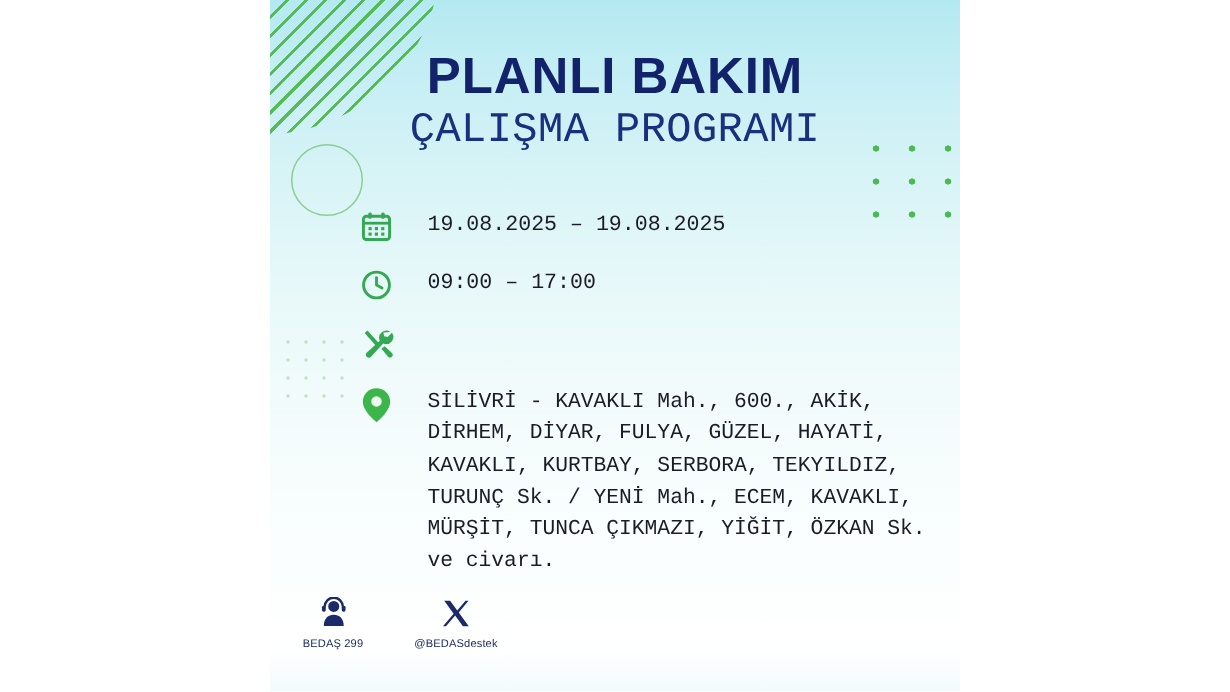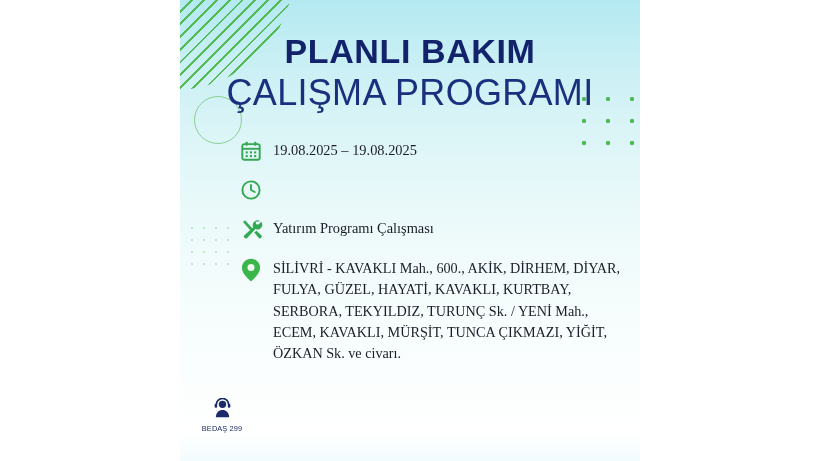--- a/index.html
+++ b/index.html
@@ -58,34 +58,35 @@
     opacity:.95;
   }
 
   
   .titles{position:absolute;left:0;top:34px;width:460px;text-align:center;}
   .title-main{
     font-size:34px;font-weight:bold;color:#12236b;
     letter-spacing:.6px;line-height:1.04;margin:0;
   }
   .title-sub{
-    font-size:36px;font-weight:normal;color:#18307d;
-    letter-spacing:.3px;line-height:1.1;margin:4px 0 0 0;
+    font-size:28px;font-weight:normal;color:#18307d;
+    letter-spacing:.3px;line-height:1.1;margin:4px 0 0 0;font-family:Liberation Mono, monospace;
   }
 
   
   .info{position:absolute;left:58px;top:138px;width:390px;}
   .row{display:flex;align-items:flex-start;margin-bottom:13px;}
   .row .ico{
     width:26px;min-width:26px;height:26px;margin-right:9px;
     display:flex;align-items:center;justify-content:center;
   }
   .row .txt{
     font-size:14.4px;color:#1c1c28;line-height:1.32;padding-top:3px;
-    font-family:Liberation Serif, serif;
+    font-family:Liberation Mono, monospace;
+    margin-left:12px;
   }
   .row.address{margin-top:2px;justify-content:center;}
   .row.address .txt{line-height:1.5;font-size:14.2px;}
   .row.address .ico{padding-top:2px;}
 
   
   .footer{position:absolute;left:0;bottom:14px;width:460px;height:52px;}
   .contacts{position:absolute;left:14px;top:0;display:flex;gap:26px;}
   .contact{width:56px;text-align:center;}
   .contact .cico{height:24px;display:flex;align-items:flex-end;justify-content:center;}
@@ -139,31 +140,31 @@
         <span class="txt">19.08.2025 – 19.08.2025</span>
       </div>
 
       <div class="row">
         <span class="ico">
           <svg width="22" height="22" viewBox="0 0 24 24">
             <circle cx="12" cy="12" r="9.4" fill="none" stroke="#34a853" stroke-width="2.1"></circle>
             <path d="M12 6.6 L12 12 L16 14.2" fill="none" stroke="#34a853" stroke-width="2.1" stroke-linecap="round" stroke-linejoin="round"></path>
           </svg>
         </span>
+        <span class="txt">09:00 – 17:00</span>
       </div>
 
       <div class="row">
         <span class="ico">
           <svg width="23" height="23" viewBox="0 0 24 24">
             <path d="M3.2 4.2 L5.2 2.4 L14.6 12.8 L12.6 14.8 Z" fill="#34a853"></path>
             <path d="M14.9 15.2 L19.4 20.6 a1.9 1.9 0 0 0 2.8 -2.6 L17.2 13.4 Z" fill="#34a853"></path>
             <path d="M21.2 3.4 a5 5 0 0 0 -7.4 6.2 l-9.2 8.3 a2.1 2.1 0 0 0 2.9 3 l8.6 -9.4 a5 5 0 0 0 6.1 -7.5 l-2.9 2.9 -2.5 -0.5 -0.5 -2.5 Z" fill="#34a853"></path>
           </svg>
         </span>
-        <span class="txt">Yatırım Programı Çalışması</span>
       </div>
 
       <div class="row address">
         <span class="ico">
           <svg width="20" height="24" viewBox="0 0 20 24">
             <path d="M10 0.8 C4.9 0.8 0.9 4.8 0.9 9.8 C0.9 16.4 10 23.4 10 23.4 C10 23.4 19.1 16.4 19.1 9.8 C19.1 4.8 15.1 0.8 10 0.8 Z" fill="#3cb54a"></path>
             <circle cx="10" cy="9.6" r="3.5" fill="#eefaf0"></circle>
           </svg>
         </span>
         <span class="txt">SİLİVRİ - KAVAKLI Mah., 600., AKİK, DİRHEM, DİYAR, FULYA, GÜZEL, HAYATİ, KAVAKLI, KURTBAY, SERBORA, TEKYILDIZ, TURUNÇ Sk. / YENİ Mah., ECEM, KAVAKLI, MÜRŞİT, TUNCA ÇIKMAZI, YİĞİT, ÖZKAN Sk. ve civarı.</span>
@@ -182,20 +183,28 @@
               <path d="M4.4 22 C4.4 16.6 7.8 13.6 12 13.6 C16.2 13.6 19.6 16.6 19.6 22 Z" fill="#1b2a68"></path>
               <path d="M5.1 7.4 a6.9 6.9 0 0 1 13.8 0" fill="none" stroke="#1b2a68" stroke-width="1.9"></path>
               <rect x="3.0" y="6.6" width="2.9" height="4.6" rx="1.3" fill="#1b2a68"></rect>
               <rect x="18.1" y="6.6" width="2.9" height="4.6" rx="1.3" fill="#1b2a68"></rect>
             </svg>
           </span>
           <div class="clabel">BEDAŞ 299</div>
         </div>
 
 
+        <div class="contact">
+          <span class="cico">
+            <svg width="20" height="20" viewBox="0 0 24 24">
+              <path d="M2.6 1.8 H7.3 L13.0 9.6 L19.6 1.8 H22.0 L14.2 11.1 L22.2 22.2 H17.5 L11.3 13.6 L4.0 22.2 H1.6 L10.1 12.1 Z" fill="#1b2a68"></path>
+            </svg>
+          </span>
+          <div class="clabel">@BEDASdestek</div>
+        </div>
 
       </div>
 
 
     </div>
 
   </div>
 </div>
 
 </body></html>

